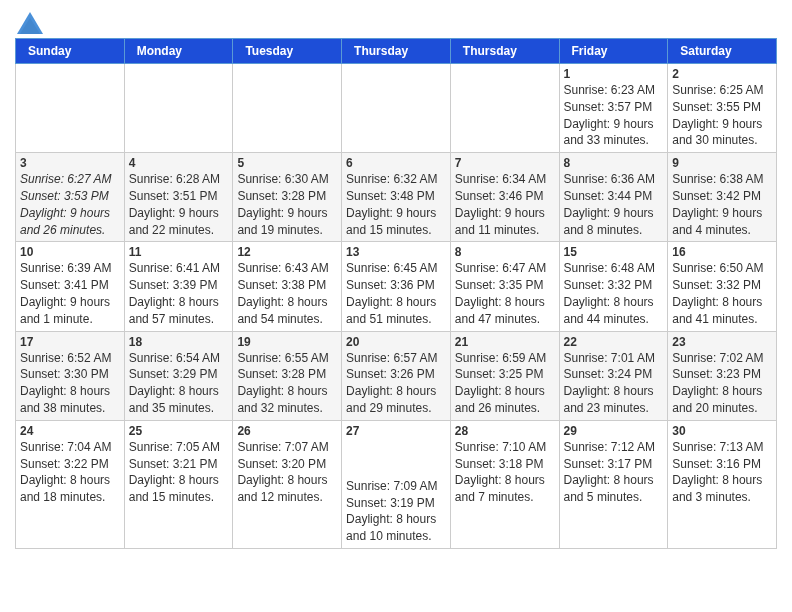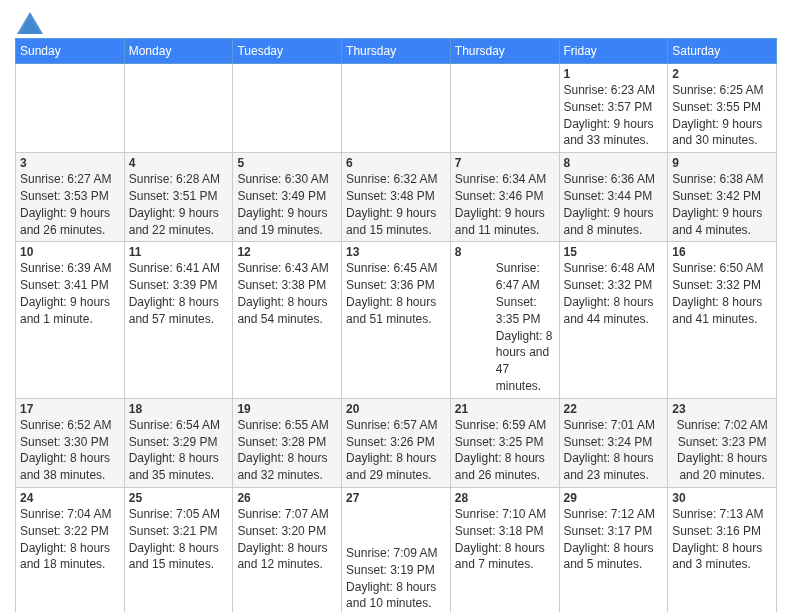--- a/index.html
+++ b/index.html
@@ -43,25 +43,25 @@
     .location {
       font-size: 14px;
       color: #555;
     }
     table {
       width: 100%;
       border-collapse: collapse;
       table-layout: fixed;
     }
     th {
-      background-color: #3b82f6;
+      background-color: #1d4ed8;
       color: #fff;
       font-size: 12px;
-      font-weight: normal;
-      padding: 5px 4px;
+      font-weight: bold;
+      padding: 5px 12px;
       text-align: left;
       border: 1px solid #5a9ad5;
     }
     td {
       border: 1px solid #ccc;
       vertical-align: top;
       padding: 3px 4px;
       height: 82px;
       font-size: 10px;
       color: #333;
@@ -138,34 +138,34 @@
           <td>
             <span class="day-number">2</span>
             <div class="day-info" style="white-space: pre-line;">Sunrise: 6:25 AM
 Sunset: 3:55 PM
 Daylight: 9 hours and 30 minutes.</div>
           </td>
         </tr>
         <tr>
           <td>
             <span class="day-number">3</span>
-            <div class="day-info" style="white-space: pre-line;">Sunrise: 6:27 AM
+            <div class="day-info" style="white-space: pre-line; font-style: italic;">Sunrise: 6:27 AM
 Sunset: 3:53 PM
 Daylight: 9 hours and 26 minutes.</div>
           </td>
           <td>
             <span class="day-number">4</span>
             <div class="day-info" style="white-space: pre-line;">Sunrise: 6:28 AM
 Sunset: 3:51 PM
 Daylight: 9 hours and 22 minutes.</div>
           </td>
           <td>
             <span class="day-number">5</span>
             <div class="day-info" style="white-space: pre-line;">Sunrise: 6:30 AM
-Sunset: 3:49 PM
+Sunset: 3:28 PM
 Daylight: 9 hours and 19 minutes.</div>
           </td>
           <td>
             <span class="day-number">6</span>
             <div class="day-info" style="white-space: pre-line;">Sunrise: 6:32 AM
 Sunset: 3:48 PM
 Daylight: 9 hours and 15 minutes.</div>
           </td>
           <td>
             <span class="day-number">7</span>
@@ -206,21 +206,21 @@
 Daylight: 8 hours and 54 minutes.</div>
           </td>
           <td>
             <span class="day-number">13</span>
             <div class="day-info" style="white-space: pre-line;">Sunrise: 6:45 AM
 Sunset: 3:36 PM
 Daylight: 8 hours and 51 minutes.</div>
           </td>
           <td>
             <span class="day-number">8</span>
-            <div class="day-info" style="white-space: pre-line; margin-left: 41px;">Sunrise: 6:47 AM
+            <div class="day-info" style="white-space: pre-line;">Sunrise: 6:47 AM
 Sunset: 3:35 PM
 Daylight: 8 hours and 47 minutes.</div>
           </td>
           <td>
             <span class="day-number">15</span>
             <div class="day-info" style="white-space: pre-line;">Sunrise: 6:48 AM
 Sunset: 3:32 PM
 Daylight: 8 hours and 44 minutes.</div>
           </td>
           <td>
@@ -262,21 +262,21 @@
 Daylight: 8 hours and 26 minutes.</div>
           </td>
           <td>
             <span class="day-number">22</span>
             <div class="day-info" style="white-space: pre-line;">Sunrise: 7:01 AM
 Sunset: 3:24 PM
 Daylight: 8 hours and 23 minutes.</div>
           </td>
           <td>
             <span class="day-number">23</span>
-            <div class="day-info" style="white-space: pre-line; text-align: center;">Sunrise: 7:02 AM
+            <div class="day-info" style="white-space: pre-line;">Sunrise: 7:02 AM
 Sunset: 3:23 PM
 Daylight: 8 hours and 20 minutes.</div>
           </td>
         </tr>
         <tr>
           <td>
             <span class="day-number">24</span>
             <div class="day-info" style="white-space: pre-line;">Sunrise: 7:04 AM
 Sunset: 3:22 PM
 Daylight: 8 hours and 18 minutes.</div>

